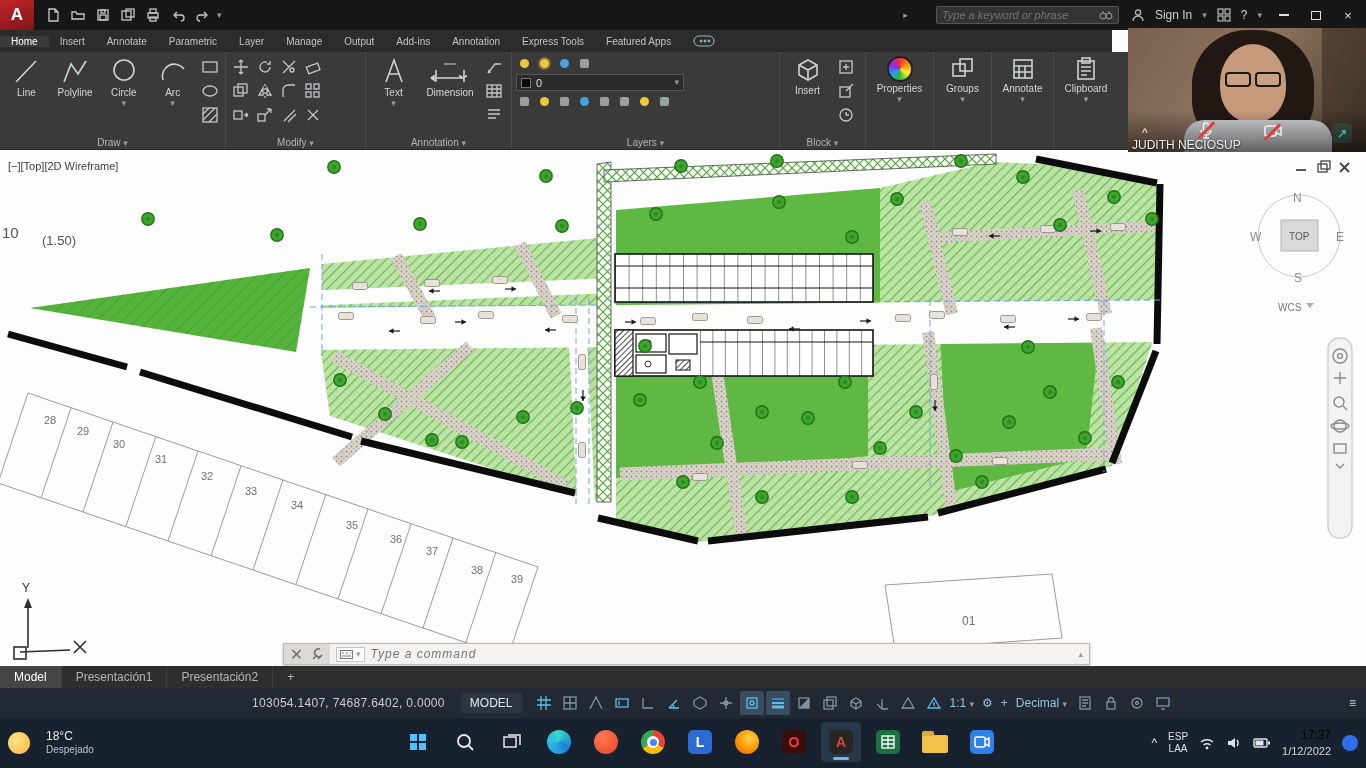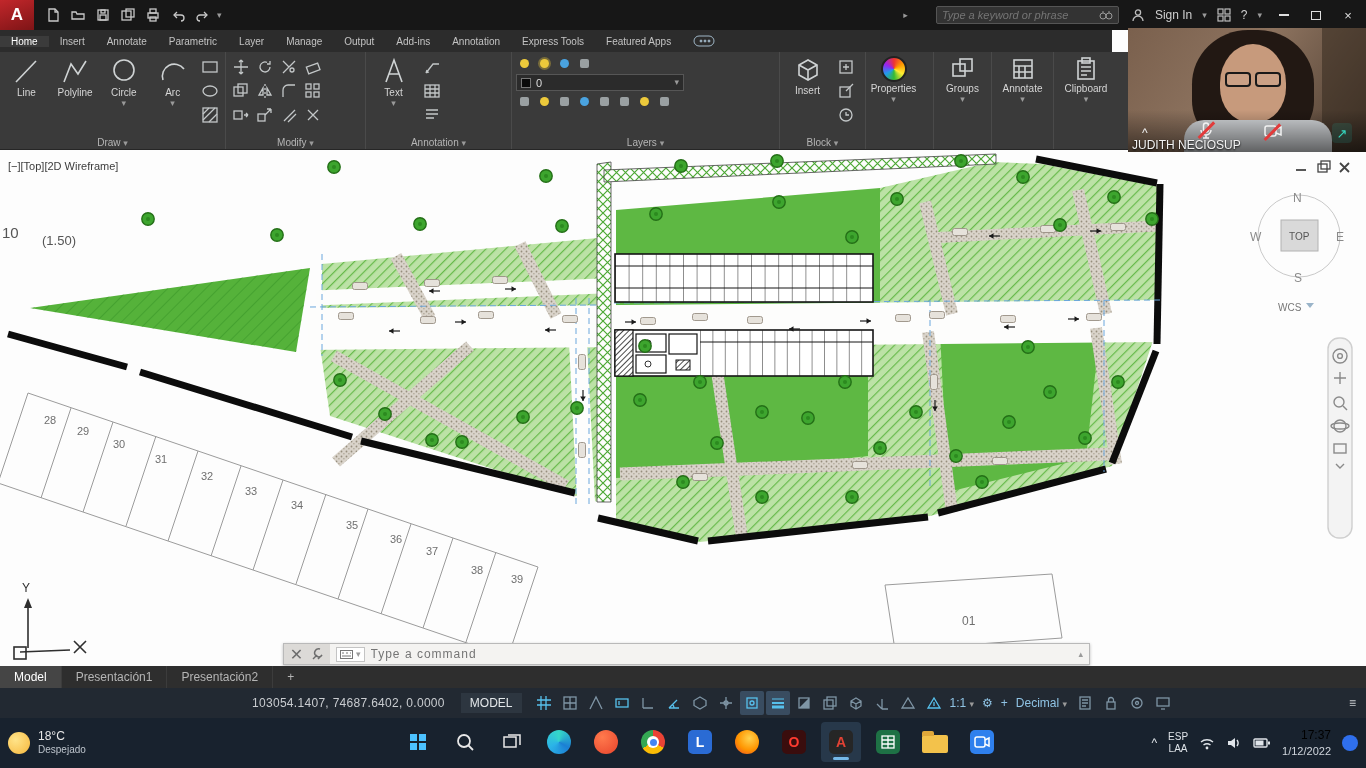--- a/index.html
+++ b/index.html
@@ -45,38 +45,38 @@
   .dotY{width:9px;height:9px;border-radius:50%;background:#ecc93b}
   .dotB{width:9px;height:9px;border-radius:50%;background:#4aa3e0}
   .dotG{width:9px;height:9px;border-radius:2px;background:#9aa0a2}
   .wheel{width:26px;height:26px;border-radius:50%;background:conic-gradient(#e33,#f90,#fe3,#3b3,#29e,#92e,#e33);border:2px solid #222}
   
   .canvas{left:0;top:150px;width:1366px;height:516px;background:#fdfdfd}
   
   .cmdbar{left:283px;top:493px;width:807px;height:22px;background:#f4f3f1;border:1px solid #b9b9b9;display:flex;align-items:center;box-shadow:0 1px 3px rgba(0,0,0,.25)}
   .cmd-left{width:46px;height:100%;background:#dcdad7;display:flex;align-items:center;justify-content:center;gap:7px;color:#6d6d6d}
   .cmd-kb{display:flex;align-items:center;gap:3px;margin:0 6px;border:1px solid #c4c4c4;background:#fff;height:15px;padding:0 3px}
-  .cmdbar input{flex:1;border:none;outline:none;background:transparent;color:#9aa0a6;font-size:12px;letter-spacing:1px}
+  .cmdbar input{flex:1;border:none;outline:none;background:transparent;font-style:italic;color:#9aa0a6;font-size:12px;letter-spacing:1px}
   
   .laytabs{left:0;top:666px;width:1366px;height:22px;background:#2e2e2e;display:flex;align-items:stretch;color:#b5b5b5;font-size:12px}
   .ltab{padding:0 14px;display:flex;align-items:center;border-right:1px solid #3c3c3c}
   .ltab.active{background:#454545;color:#fff}
   
   .statusbar{left:0;top:688px;width:1366px;height:30px;background:#222932;display:flex;align-items:center;color:#c9ccd0;font-size:12px}
   .coords{margin-left:252px;letter-spacing:.3px}
   .sb-model{margin-left:16px;padding:3px 9px;background:#2d3640;color:#e4e8ea}
   .sics{display:flex;align-items:center;margin-left:10px;gap:2px}
   .sic{width:24px;height:24px;display:flex;align-items:center;justify-content:center;border-radius:2px}
   .sic svg{stroke:#7f95a5;fill:none;stroke-width:1.3}
   .sic.bright svg{stroke:#57c0ec}
   .sic.on{background:#394c60}
   .sb-txt{color:#8fc3e4;margin:18px 4px;white-space:nowrap}
   
   .taskbar{left:0;top:718px;width:1366px;height:50px;background:#18222e;display:flex;align-items:center;color:#e8e8e8}
-  .weather{display:flex;align-items:center;gap:8px;margin-left:8px}
+  .weather{display:flex;align-items:center;gap:16px;margin-left:8px}
   .sun{width:22px;height:22px;border-radius:50%;background:radial-gradient(circle at 35% 35%,#ffe48a,#f6b73c)}
   .wtxt{font-size:12px;line-height:1.25}
   .wtxt .cond{color:#bdc4cc;font-size:10px}
   .tb-icons{position:absolute;left:398px;top:722px;display:flex;align-items:center;gap:7px}
   .tic{width:40px;height:40px;display:flex;align-items:center;justify-content:center;border-radius:4px;position:relative}
   .tic.active{background:#27384a}
   .tic.active::after{content:"";position:absolute;bottom:2px;left:12px;width:16px;height:3px;border-radius:2px;background:#76b9e8}
   .win4{width:16px;height:16px;display:grid;grid-template-columns:7px 7px;grid-auto-rows:7px;gap:2px}
   .win4 span{background:#4cc2ff}
   .circ{width:24px;height:24px;border-radius:50%}
@@ -349,20 +349,28 @@
     </div>
 
     <div class="panel" style="width:146px">
       <div class="bb">
         <svg width="28" height="30">
             <path d="M6,26 L14,4 L22,26 M9,18 H19"></path>
           </svg>
         <span>Text</span>
         <span class="chev">▾</span>
       </div>
+      <div class="bb" style="width:58px">
+        <svg width="40" height="30">
+            <path d="M4,22 H36 M4,22 l4,-2.5 m-4,2.5 l4,2.5 M36,22 l-4,-2.5 m4,2.5 l4,-2.5" transform="translate(-3,0)"></path>
+            <path d="M6,26 V14 M34,26 V14"></path>
+            <path d="M14,8 h12" stroke-width="1"></path>
+          </svg>
+        <span>Dimension</span>
+      </div>
       <div class="smicons c1">
         <div class="si">
             <svg width="18" height="18">
               <path d="M3,15 L10,6 H16 M3,15 l3,-1 m-3,1 l1,-3"></path>
             </svg>
           </div>
         <div class="si">
             <svg width="18" height="18">
               <rect x="2" y="3" width="14" height="12"></rect>
               <path d="M2,7 H16 M2,11 H16 M7,3 V15 M12,3 V15"></path>
@@ -452,21 +460,21 @@
         <div class="si">
             <svg width="18" height="18">
               <circle cx="9" cy="9" r="6"></circle>
               <path d="M9,6 V9 H12"></path>
             </svg>
           </div>
       </div>
       <div class="pfoot"><span>Block</span> <span class="chev">▾</span></div>
     </div>
 
-    <div class="panel" style="width:68px;justify-content:flex-start">
+    <div class="panel" style="width:68px;justify-content:center">
       <div class="bb">
           <span class="wheel"></span>
           <span>Properties</span>
           <span class="chev">▾</span>
         </div>
     </div>
     <div class="panel" style="width:58px;justify-content:center">
       <div class="bb">
           <svg width="26" height="26">
             <rect x="3" y="8" width="12" height="12"></rect>

